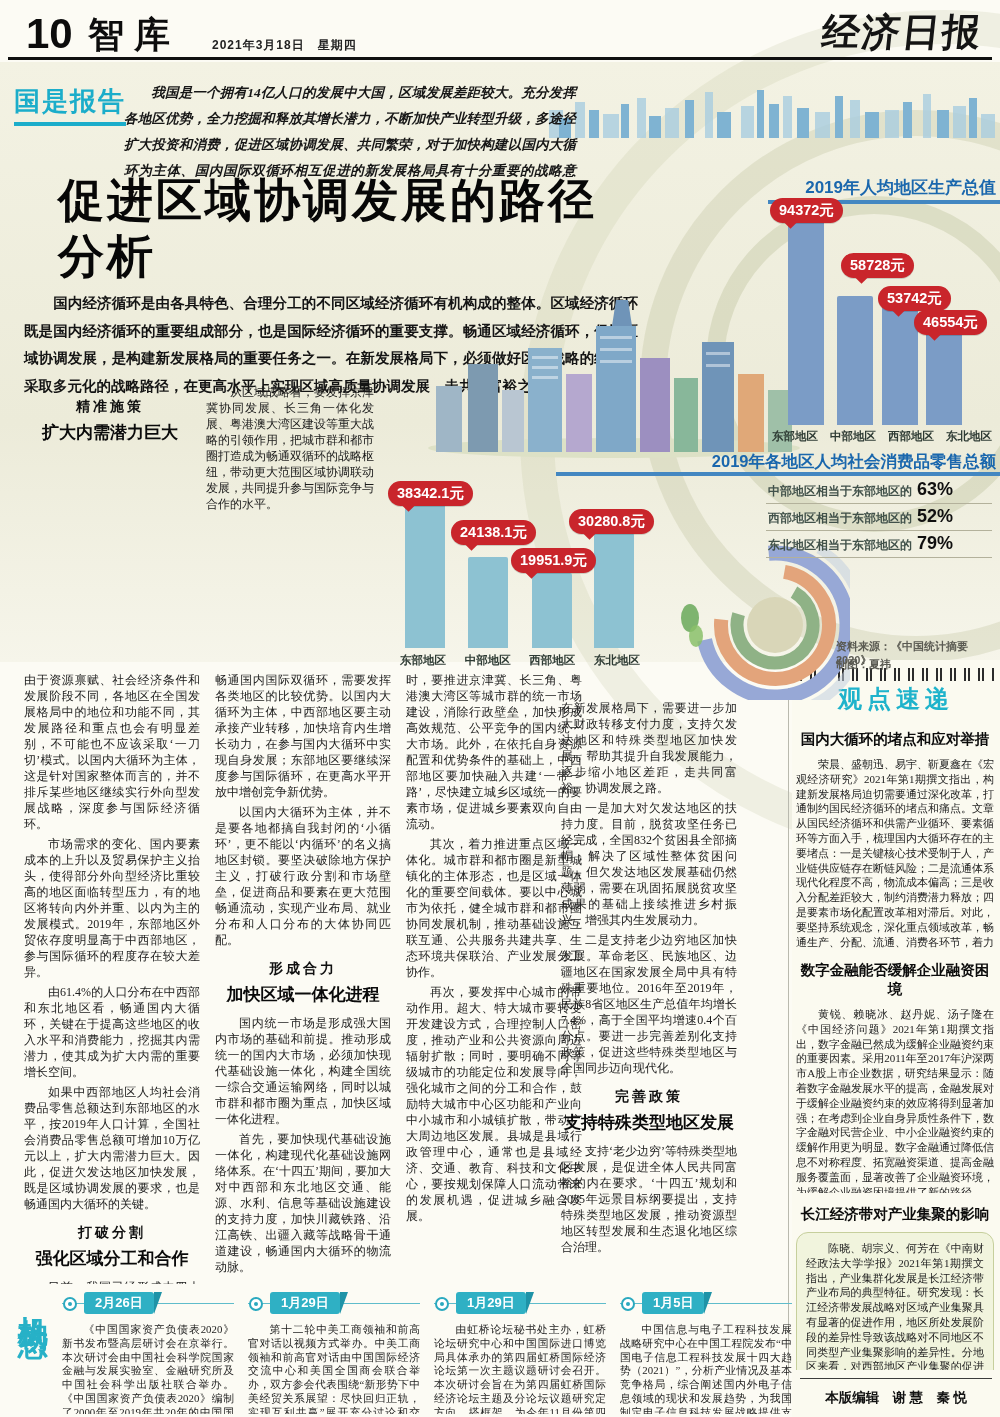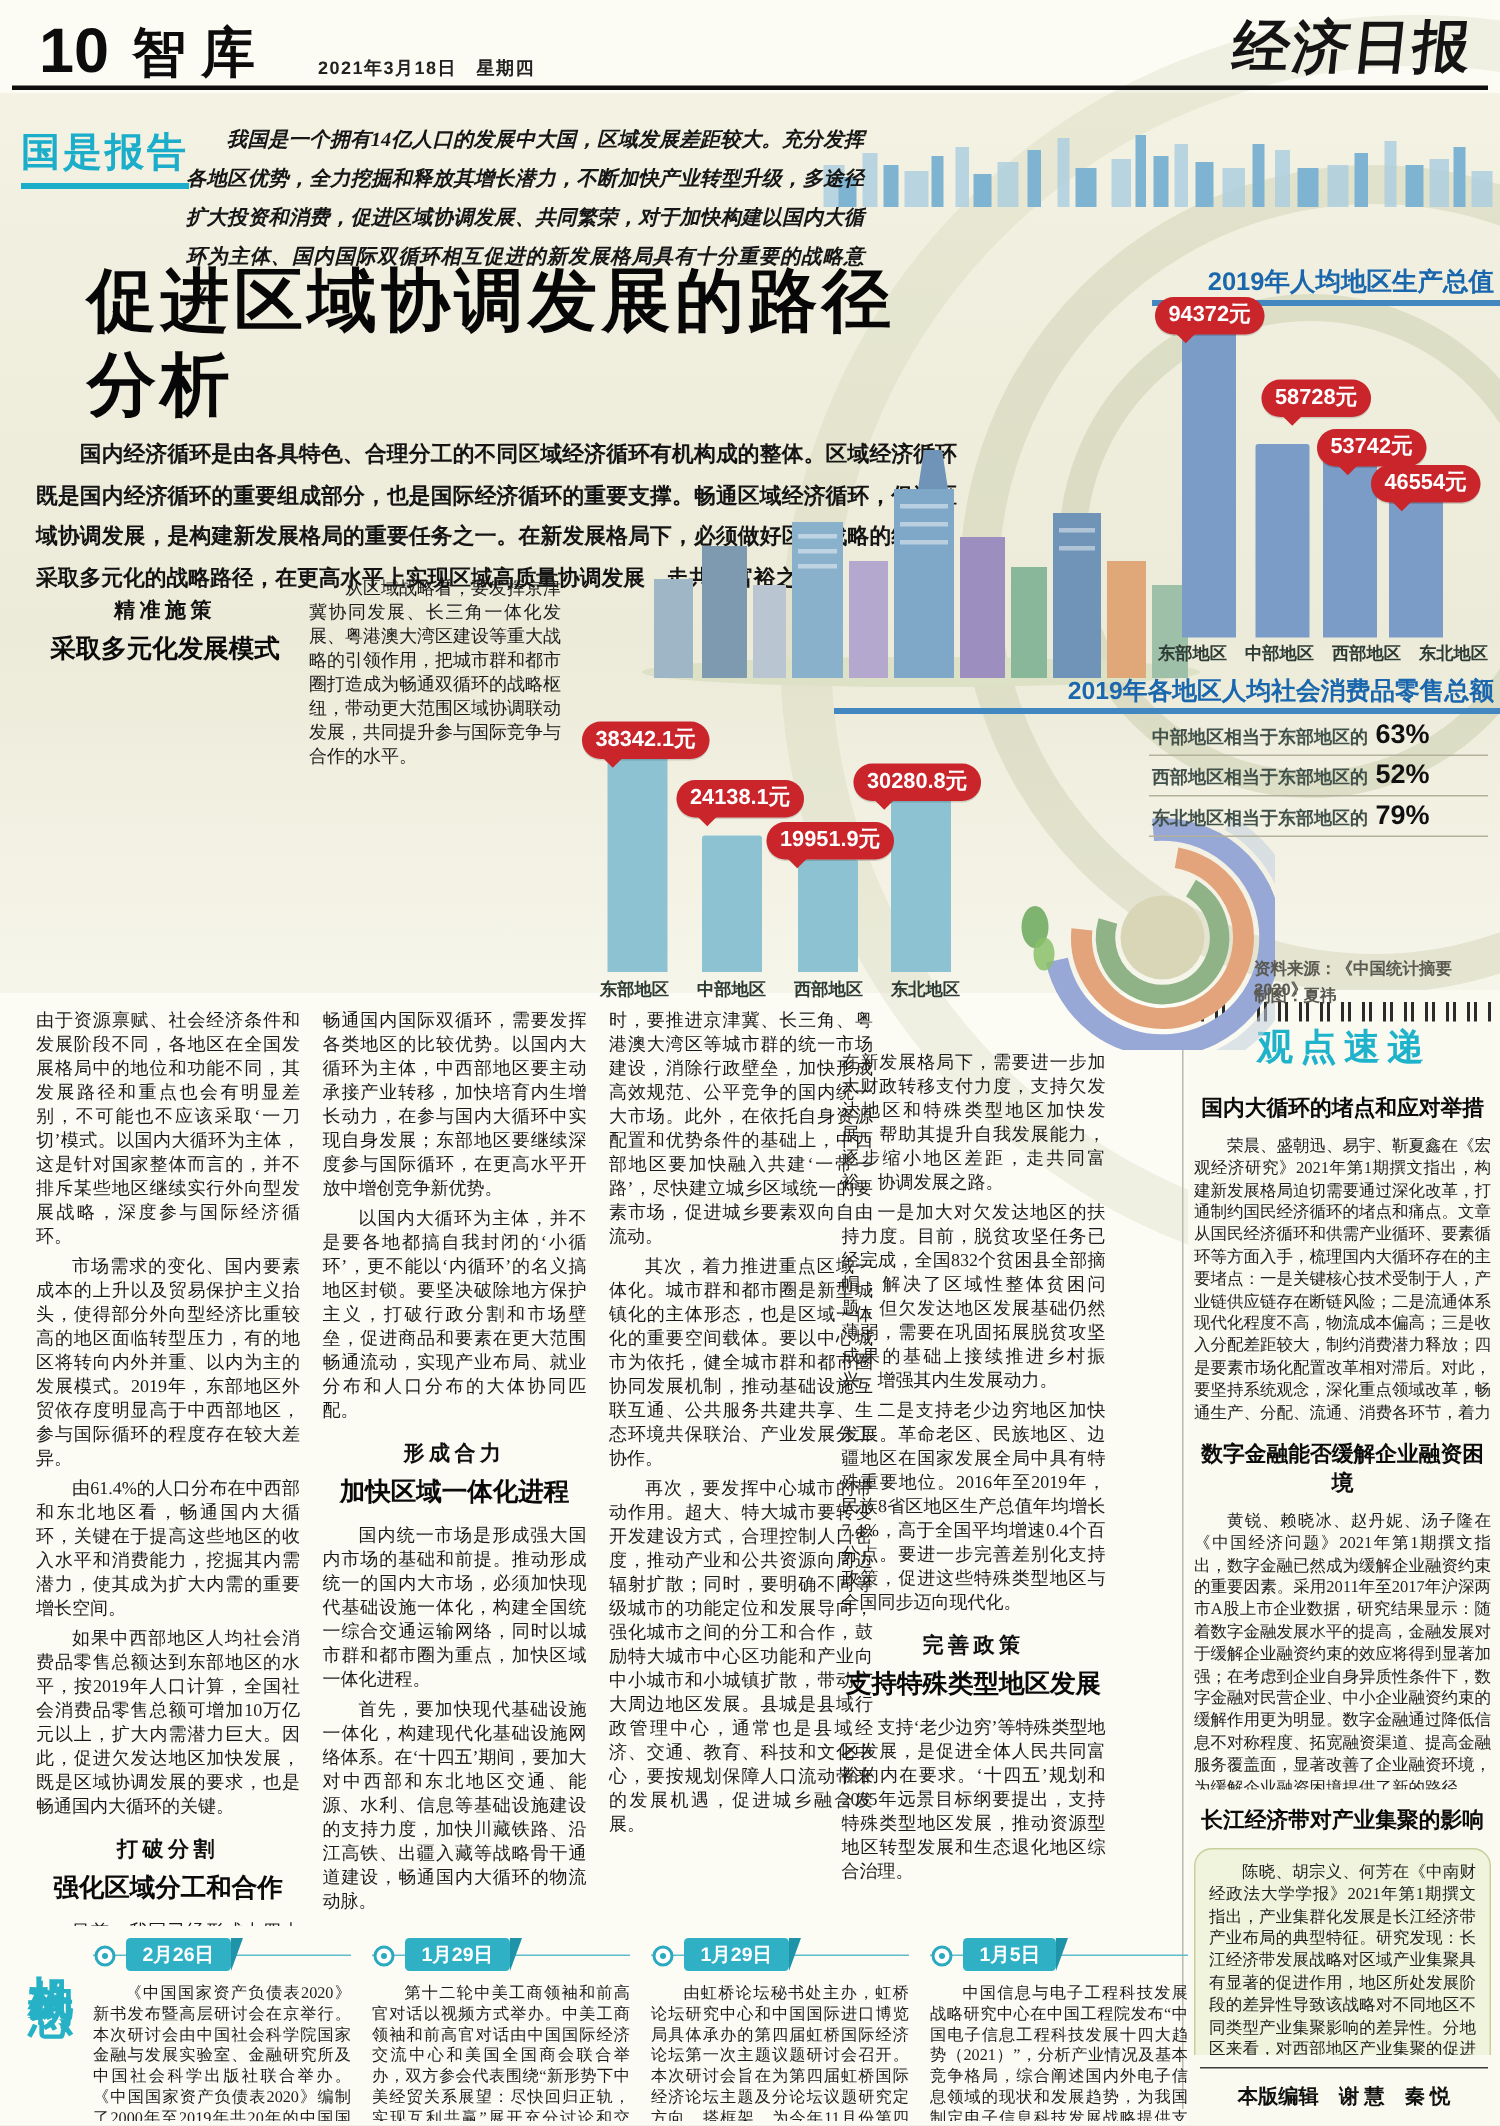--- a/index.html
+++ b/index.html
@@ -231,21 +231,21 @@
     <ellipse cx="10" cy="78" rx="9" ry="14" fill="#68a859" opacity="0.85"></ellipse>
     <ellipse cx="16" cy="96" rx="7" ry="11" fill="#8abf6a" opacity="0.85"></ellipse>
   </svg>
 
   <div class="abs src">资料来源：《中国统计摘要2020》</div>
   <div class="abs src2">制图：夏祎</div>
 
   <div class="abs col" id="ucol0" style="left:24px;top:386px;width:172px;height:266px;">
       <div class="sec-head">
         <div class="sec-kicker">精准施策</div>
-        <div class="sec-title">采取多元化发展模式</div>
+        <div class="sec-title">扩大内需潜力巨大</div>
       </div>
     </div>
   <div class="abs col" id="ucol1" style="left:206px;top:384px;width:168px;height:268px;">
       <p class="para">从区域战略看，要发挥京津冀协同发展、长三角一体化发展、粤港澳大湾区建设等重大战略的引领作用，把城市群和都市圈打造成为畅通双循环的战略枢纽，带动更大范围区域协调联动发展，共同提升参与国际竞争与合作的水平。</p>
     </div>
   <div class="abs col" id="lcol0" style="left:24px;top:672px;width:176px;height:612px;">
       <p class="para noind">由于资源禀赋、社会经济条件和发展阶段不同，各地区在全国发展格局中的地位和功能不同，其发展路径和重点也会有明显差别，不可能也不应该采取‘一刀切’模式。以国内大循环为主体，这是针对国家整体而言的，并不排斥某些地区继续实行外向型发展战略，深度参与国际经济循环。</p>
       <p class="para">市场需求的变化、国内要素成本的上升以及贸易保护主义抬头，使得部分外向型经济比重较高的地区面临转型压力，有的地区将转向内外并重、以内为主的发展模式。2019年，东部地区外贸依存度明显高于中西部地区，参与国际循环的程度存在较大差异。</p>
       <p class="para">由61.4%的人口分布在中西部和东北地区看，畅通国内大循环，关键在于提高这些地区的收入水平和消费能力，挖掘其内需潜力，使其成为扩大内需的重要增长空间。</p>
       <p class="para">如果中西部地区人均社会消费品零售总额达到东部地区的水平，按2019年人口计算，全国社会消费品零售总额可增加10万亿元以上，扩大内需潜力巨大。因此，促进欠发达地区加快发展，既是区域协调发展的要求，也是畅通国内大循环的关键。</p>

